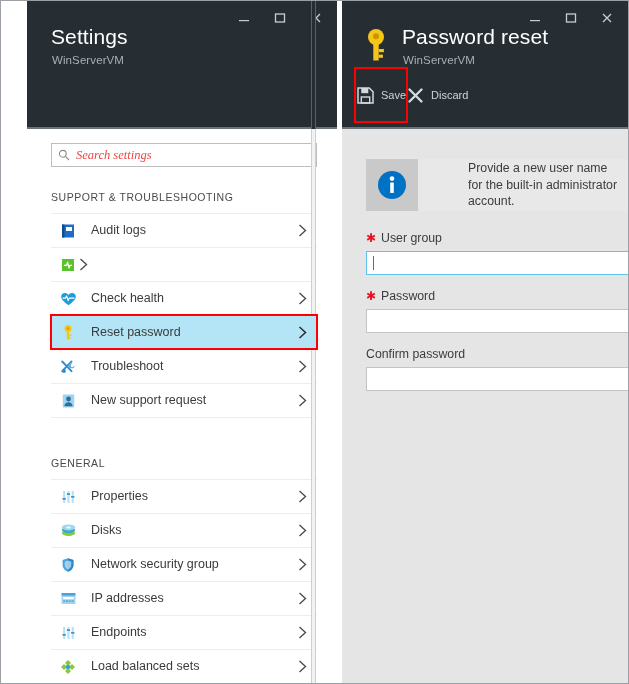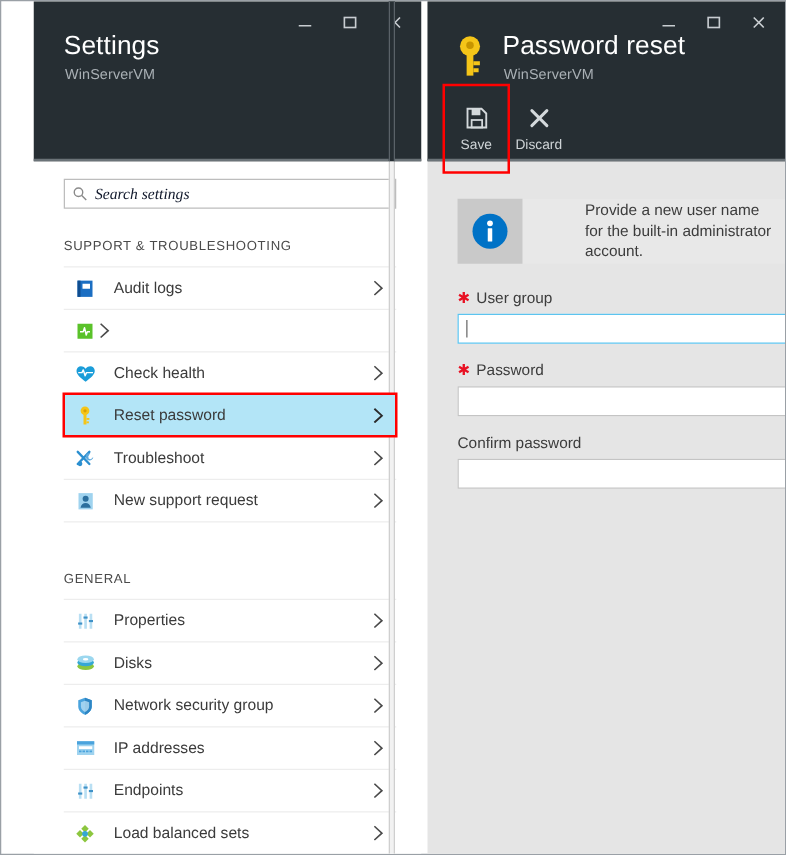--- a/index.html
+++ b/index.html
@@ -34,33 +34,33 @@
   .wbtn svg{display:block;}
 
   .hdr-title{position:absolute;color:#ffffff;font-size:21px;font-weight:400;letter-spacing:.1px;}
   .hdr-sub{position:absolute;color:#a9b0b5;font-size:11.5px;letter-spacing:.1px;}
 
   
   #key-icon{position:absolute;left:20px;top:27px;width:28px;height:34px;}
 
   
   .cmdbar{position:absolute;left:14px;top:68px;display:flex;align-items:flex-start;}
-  .cmd{width:50px;height:68px;display:flex;flex-direction:column;align-items:center;justify-content:center;gap:6px;box-sizing:border-box;cursor:default;}
+  .cmd{width:50px;height:52px;display:flex;flex-direction:row;align-items:center;justify-content:space-between;gap:6px;box-sizing:border-box;cursor:default;}
   .cmd .glyph{height:20px;display:flex;align-items:center;justify-content:center;color:#d4d9dc;}
   .cmd .lbl{font-size:11px;color:#cfd4d7;line-height:1;}
   #save-cmd{outline:2px solid #ff0000;outline-offset:0px;position:relative;}
 
   
   #search-box{
     position:absolute;left:24px;top:142px;width:266px;height:24px;
     border:1px solid #bdbdbd;box-sizing:border-box;background:#fff;
     display:flex;align-items:center;padding:0 6px;gap:6px;
   }
   #search-box .mag{flex:0 0 auto;color:#8a8a8a;display:flex;}
-  #search-placeholder{font-size:12.5px;color:#0f172a;font-style:italic;font-family:"Liberation Serif","DejaVu Serif",serif;text-align:right;}
+  #search-placeholder{font-size:12.5px;color:#ef4444;font-style:italic;font-family:"Liberation Serif","DejaVu Serif",serif;text-align:right;}
 
   
   .section-title{
     position:absolute;left:24px;font-size:10.5px;letter-spacing:.55px;
     color:#4a4a4a;font-weight:400;text-transform:uppercase;
   }
   .nav-list{position:absolute;left:24px;width:266px;}
   .nav-item{
     position:relative;height:34px;display:flex;align-items:center;
     border-top:1px solid #ededed;box-sizing:border-box;cursor:default;

